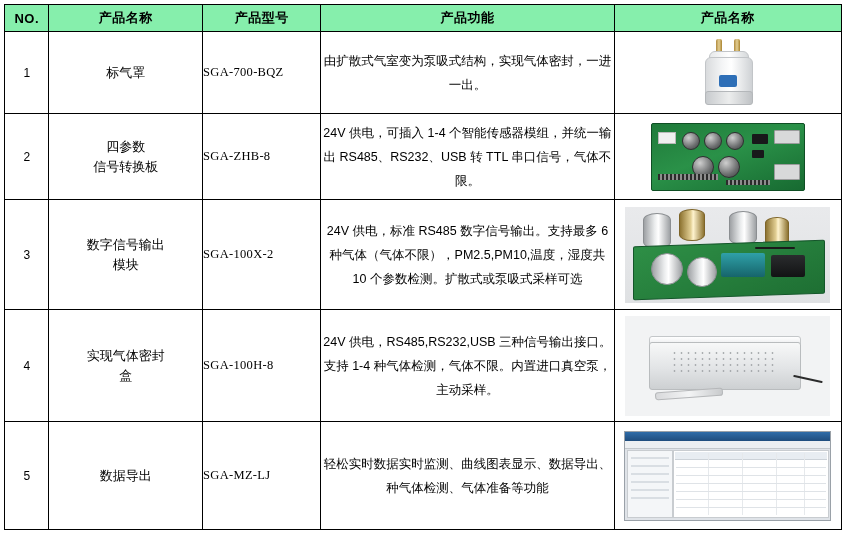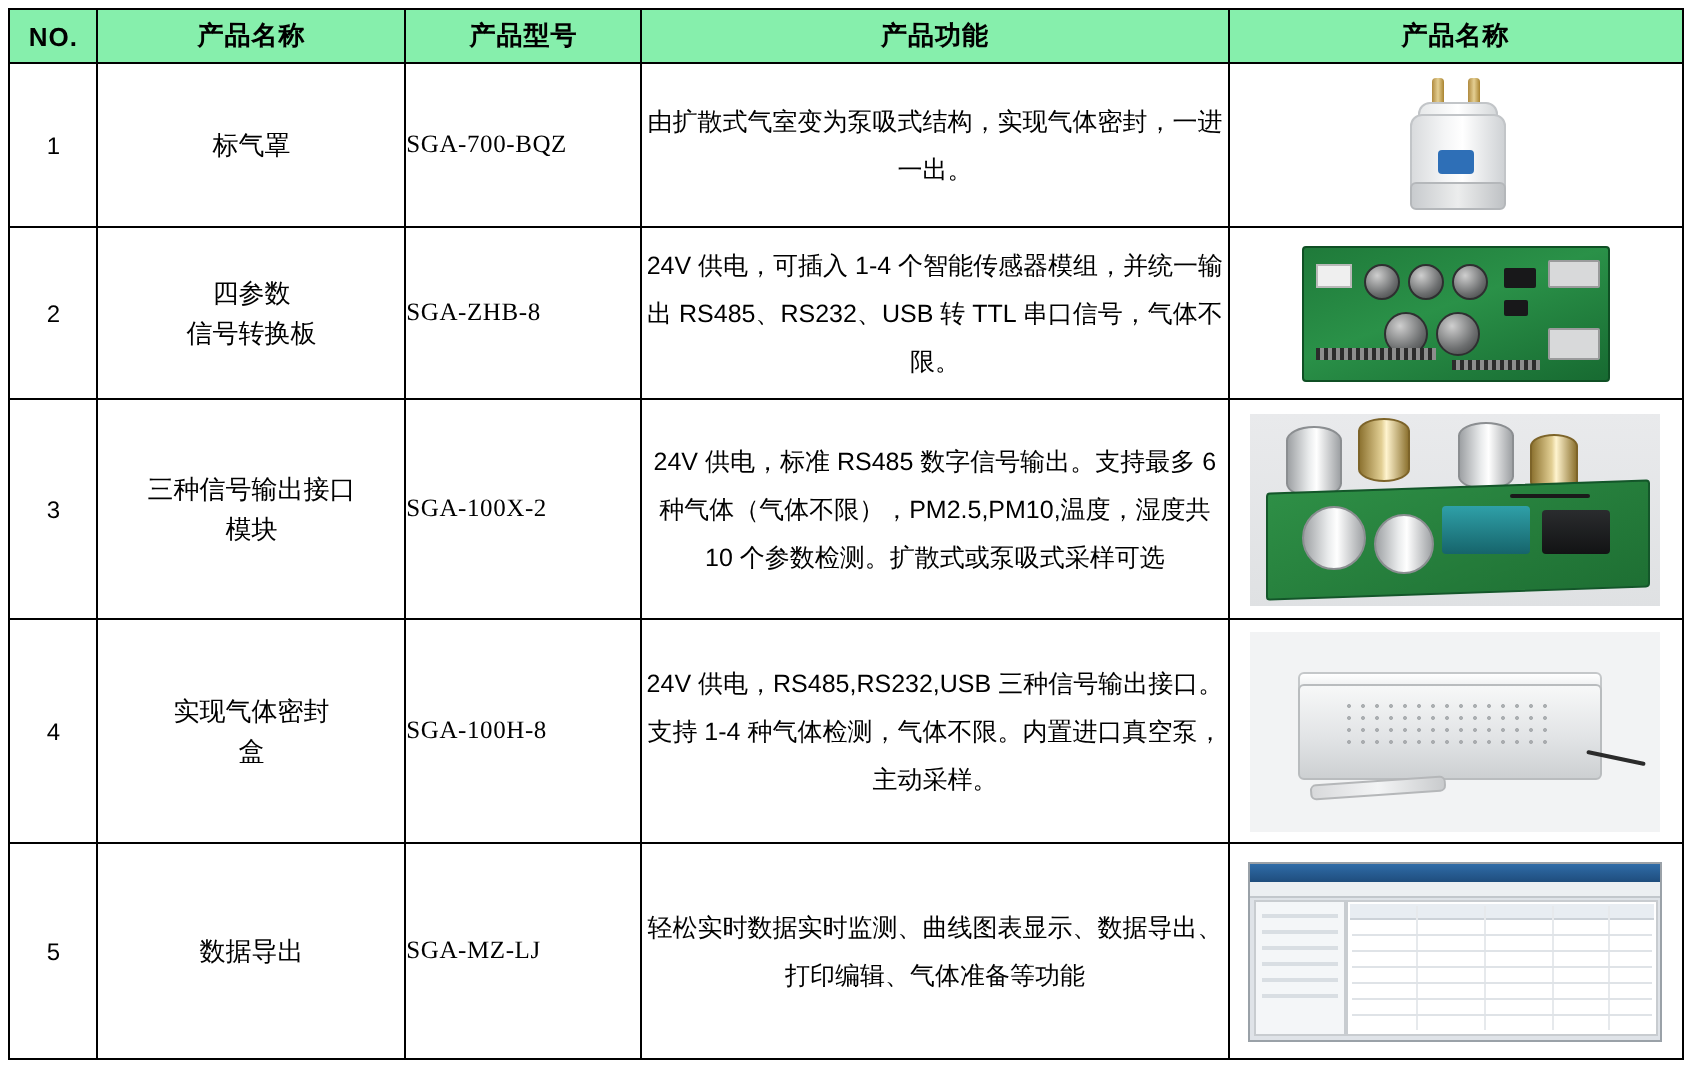--- a/index.html
+++ b/index.html
@@ -401,21 +401,21 @@
               <div class="pinrow" style="left:6px;top:50px;width:60px;height:6px;"></div>
               <div class="pinrow" style="left:74px;top:56px;width:44px;height:5px;"></div>
             </div>
           </div>
         </td>
       </tr>
 
       <tr class="r3">
         <td class="cell-no">3</td>
         <td class="cell-name">
-          <div>三种信号输出接口</div>
+          <div>数字信号输出</div>
           <div>模块</div>
         </td>
         <td class="cell-model">SGA-100X-2</td>
         <td class="cell-func">24V 供电，标准 RS485 数字信号输出。支持最多 6 种气体（气体不限），PM2.5,PM10,温度，湿度共 10 个参数检测。扩散式或泵吸式采样可选</td>
         <td class="cell-img">
           <div class="img-box">
             <div class="pic-mod">
               <div class="cyl" style="left:18px;top:6px;width:26px;height:34px;"></div>
               <div class="cyl gold" style="left:54px;top:2px;width:24px;height:30px;"></div>
               <div class="cyl" style="left:104px;top:4px;width:26px;height:32px;"></div>
@@ -449,21 +449,21 @@
               <div class="probe"></div>
             </div>
           </div>
         </td>
       </tr>
 
       <tr class="r5">
         <td class="cell-no">5</td>
         <td class="cell-name">数据导出</td>
         <td class="cell-model">SGA-MZ-LJ</td>
-        <td class="cell-func">轻松实时数据实时监测、曲线图表显示、数据导出、打印编辑、气体准备等功能</td>
+        <td class="cell-func">轻松实时数据实时监测、曲线图表显示、数据导出、种气体检测、气体准备等功能</td>
         <td class="cell-img">
           <div class="img-box">
             <div class="pic-soft">
               <div class="titlebar"></div>
               <div class="menubar"></div>
               <div class="leftpane">
                 <div class="lrow" style="top:6px;"></div>
                 <div class="lrow" style="top:14px;"></div>
                 <div class="lrow" style="top:22px;"></div>
                 <div class="lrow" style="top:30px;"></div>

